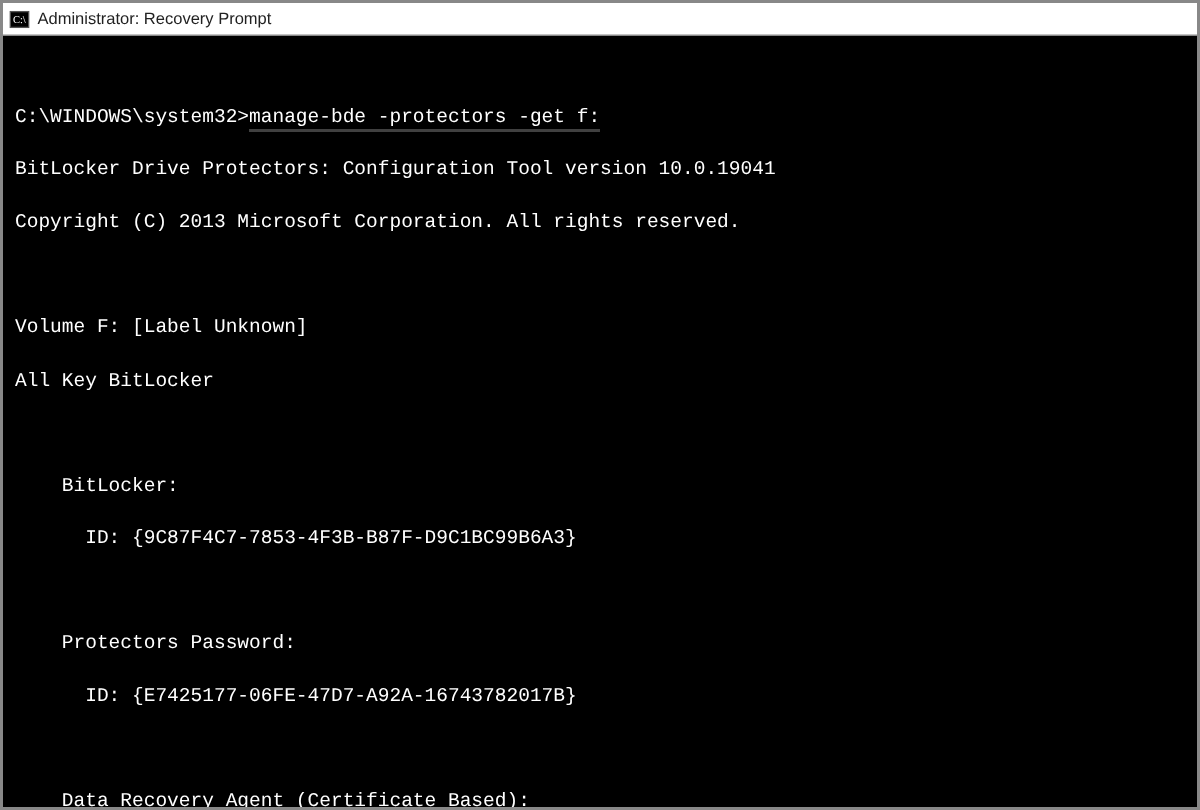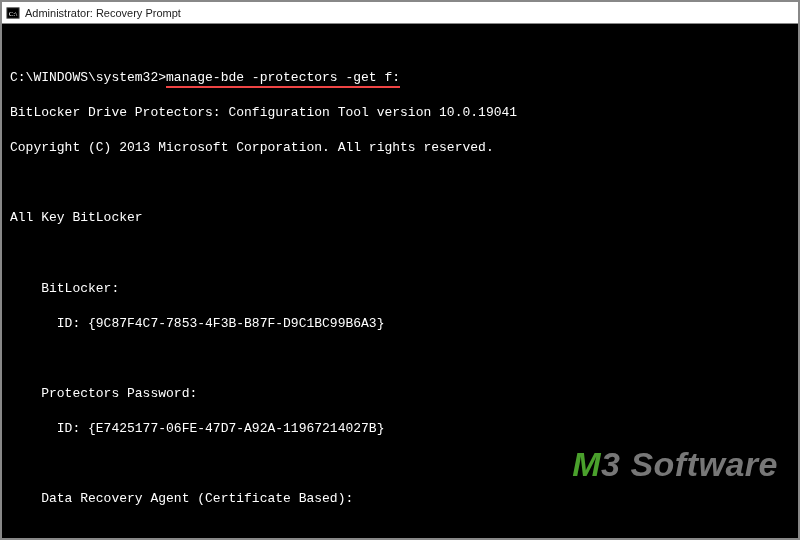--- a/index.html
+++ b/index.html
@@ -32,21 +32,21 @@
     background: #000;
     color: #fff;
     font-family: Consolas, "Courier New", monospace;
     font-size: 13px;
     line-height: 1.35;
     padding: 10px 8px;
     white-space: pre;
     overflow: hidden;
   }
   .underline-red {
-    border-bottom: 2px solid #ef4444;
+    border-bottom: 2px solid #404040;
     padding-bottom: 1px;
   }
   .watermark {
     position: absolute;
     right: 20px;
     bottom: 4px;
     font-family: Arial, sans-serif;
     font-size: 34px;
     font-weight: 700;
     font-style: italic;
@@ -72,39 +72,37 @@
     </span>
     <span class="title">Administrator: Recovery Prompt</span>
   </div>
 
   <div class="console">
 
 <span class="line"><span>C:\WINDOWS\system32&gt;</span><span class="underline-red">manage-bde -protectors -get f:</span></span>
 <span class="line">BitLocker Drive Protectors: Configuration Tool version 10.0.19041</span>
 <span class="line">Copyright (C) 2013 Microsoft Corporation. All rights reserved.</span>
 <span class="line"> </span>
+<span class="line">Volume F: [Label Unknown]</span>
 <span class="line">All Key BitLocker</span>
 <span class="line"> </span>
 <span class="line">    BitLocker:</span>
 <span class="line">      ID: {9C87F4C7-7853-4F3B-B87F-D9C1BC99B6A3}</span>
 <span class="line"> </span>
 <span class="line">    Protectors Password:</span>
-<span class="line">      ID: {E7425177-06FE-47D7-A92A-11967214027B}</span>
+<span class="line">      ID: {E7425177-06FE-47D7-A92A-16743782017B}</span>
 <span class="line"> </span>
 <span class="line">    Data Recovery Agent (Certificate Based):</span>
 
 
 
 
 
 
 
 
 
 
 
 
-    <div class="watermark">
-      <span class="m3-m">M</span><span class="m3-3">3</span><span class="soft"> Software</span>
-    </div>
   </div>
 
 </div>
 
 </body></html>

